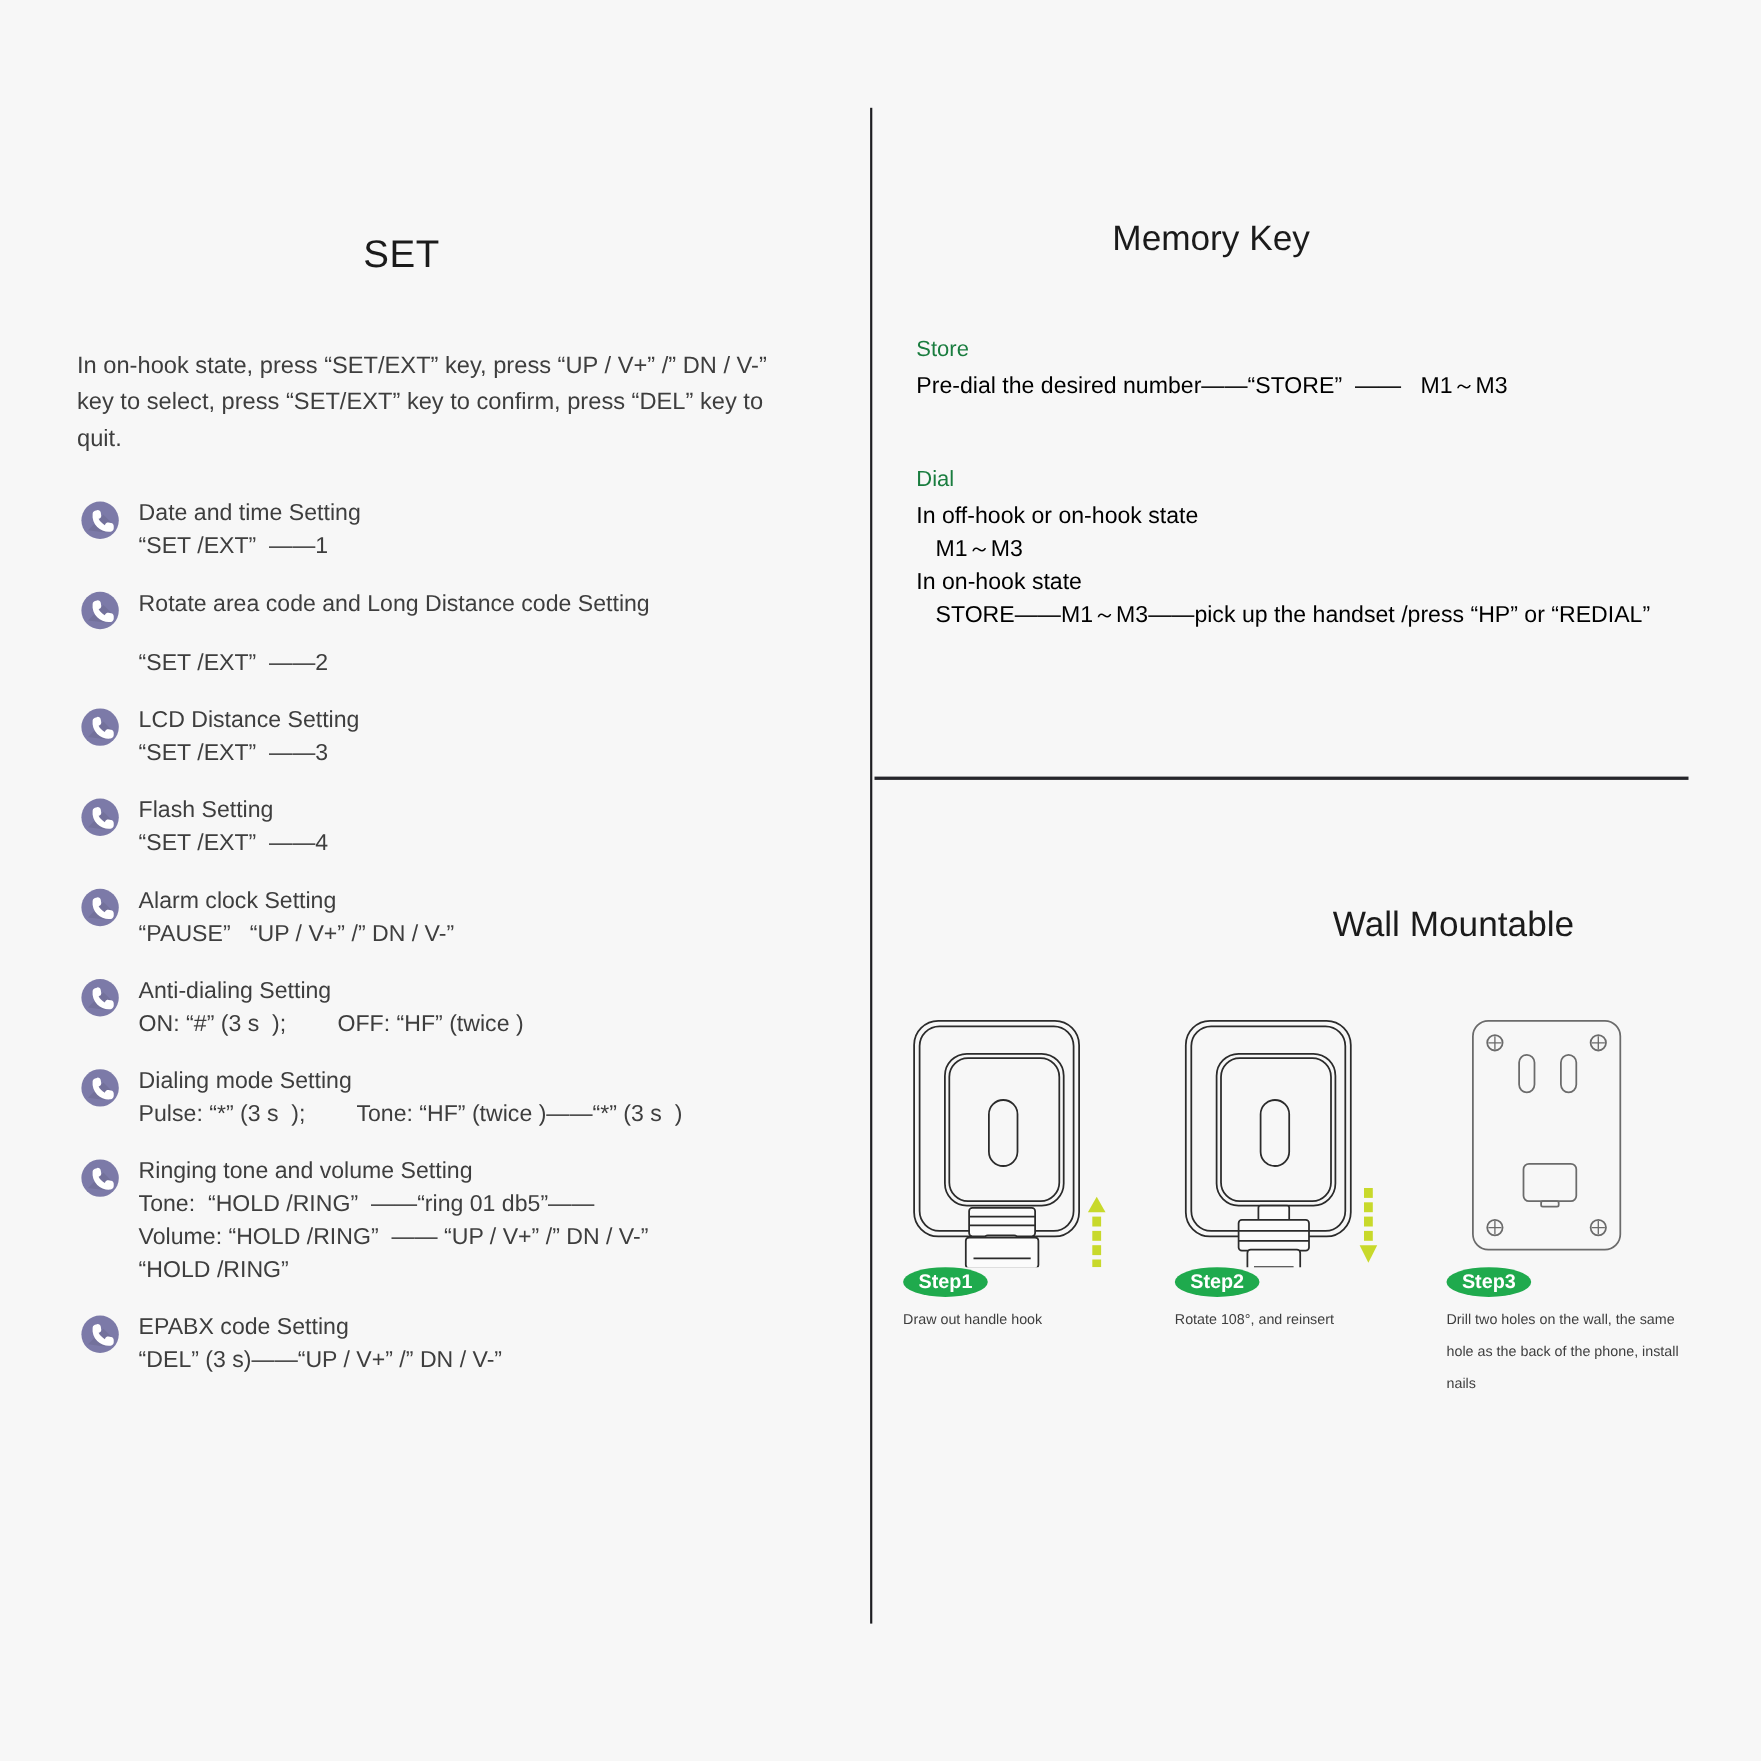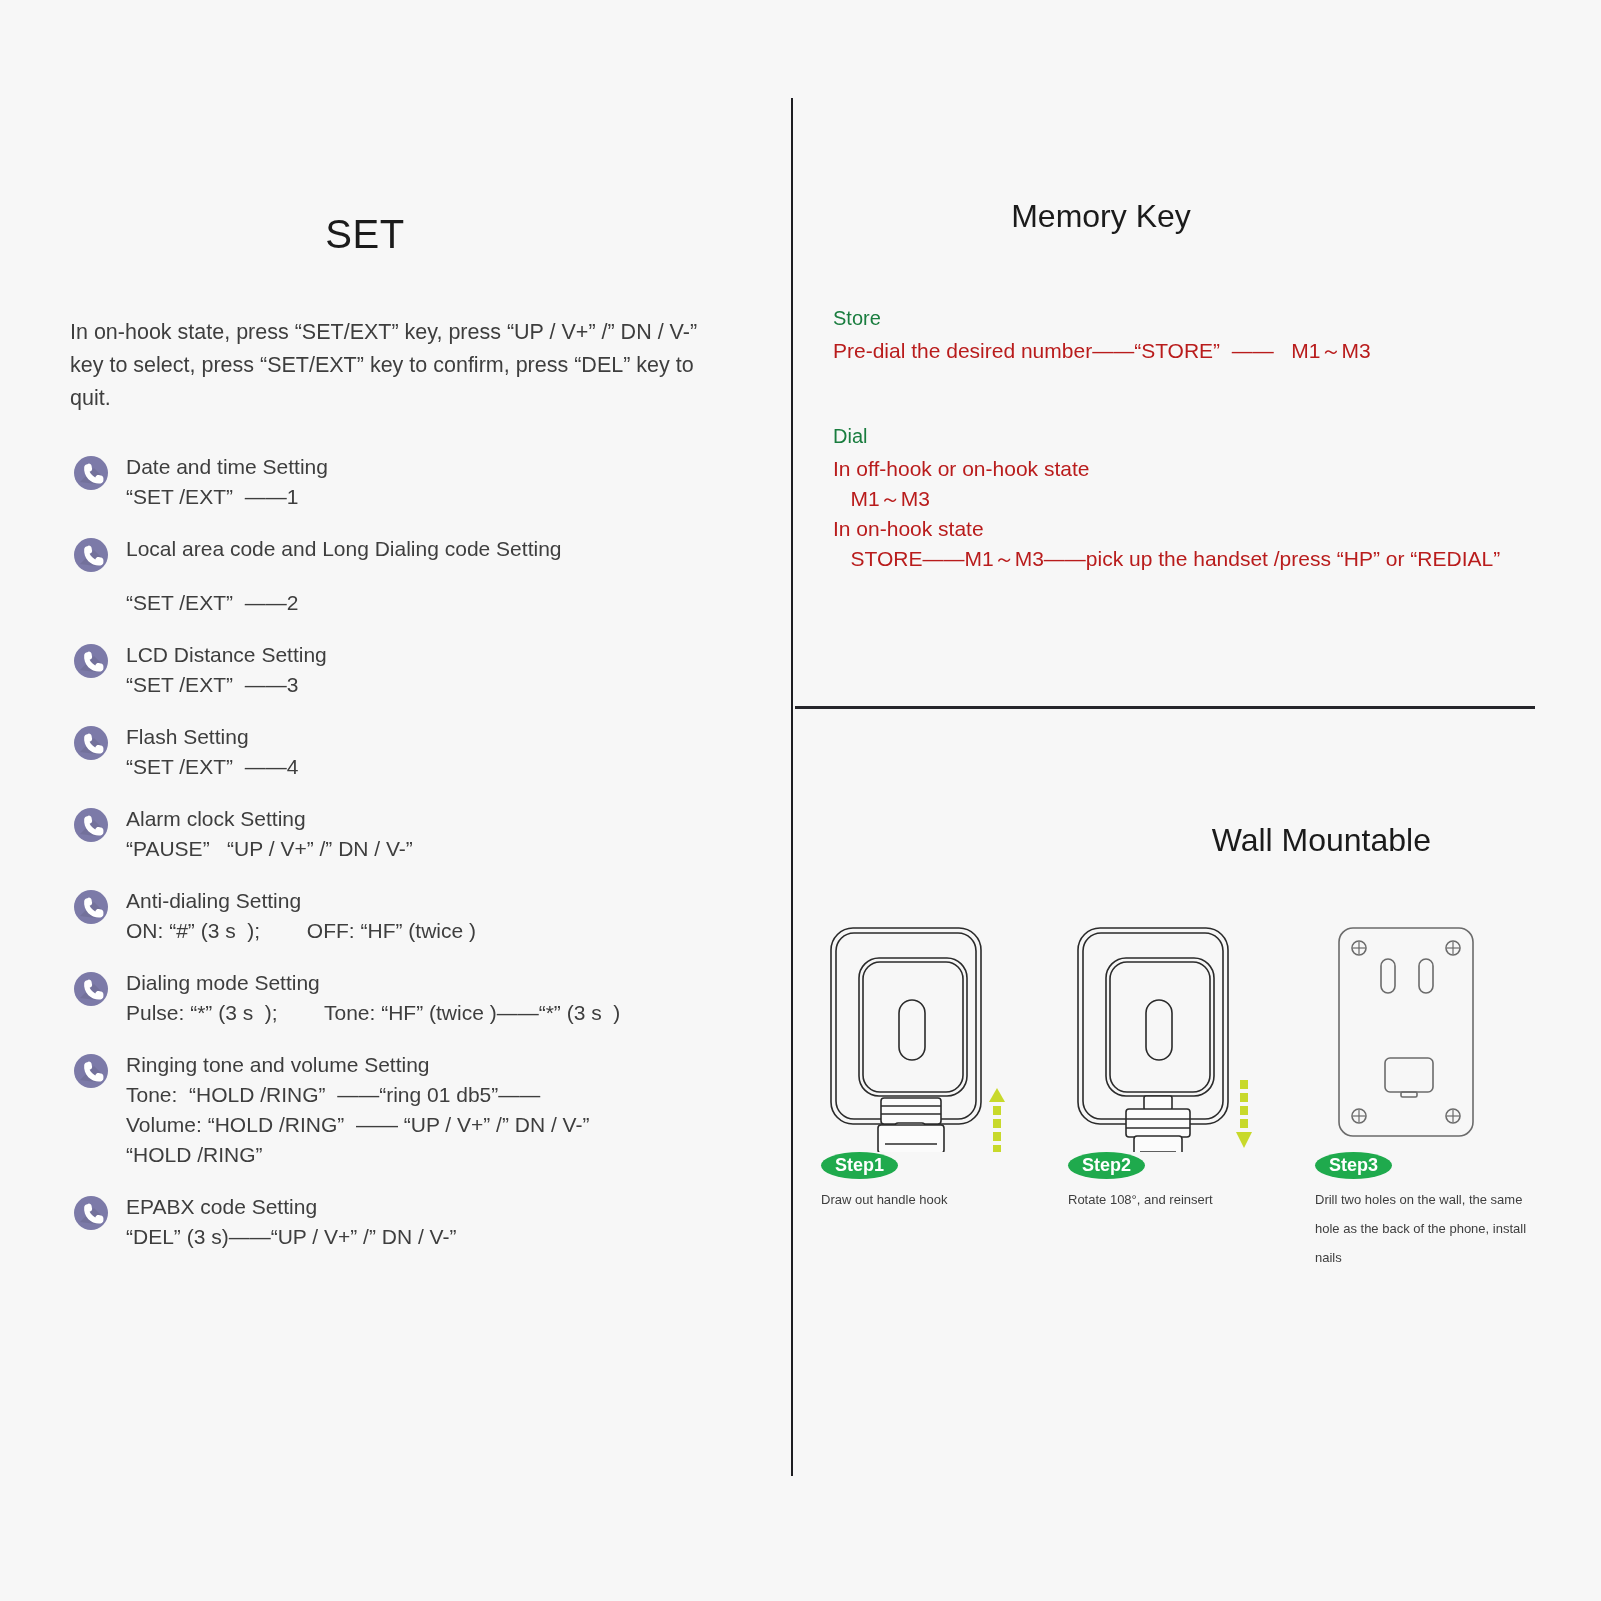--- a/index.html
+++ b/index.html
@@ -44,21 +44,21 @@
     top: 0px;
     width: 780px;
     height: 1601px;
   }
   .set-title {
     position: absolute;
     left: 0;
     top: 212px;
     width: 730px;
     text-align: center;
-    font-size: 40px;
+    font-size: 35px;
     color: #1b1b1b;
     letter-spacing: 0.5px;
   }
   .set-intro {
     position: absolute;
     left: 70px;
     top: 316px;
     width: 660px;
     font-size: 21.5px;
     line-height: 33px;
@@ -122,21 +122,21 @@
   .dial-block  { top: 422px; }
   .sub-head {
     color: #1a7d3f;
     font-size: 20px;
     line-height: 28px;
     margin-bottom: 4px;
   }
   .mem-line {
     font-size: 21px;
     line-height: 30px;
-    color: #b91c1c;
+    color: #000000;
     white-space: pre;
   }
 
   .wall-title {
     position: absolute;
     left: 0;
     top: 822px;
     width: 640px;
     text-align: right;
     font-size: 32px;
@@ -197,21 +197,21 @@
           <div class="item-title">Date and time Setting</div>
           <div class="item-line">“SET /EXT”  ——1</div>
         </div>
         <div class="set-item">
           <div class="phone-icon">
             <svg width="34" height="34" viewBox="0 0 34 34">
               <path d="M6 26 L20 12 L28 20 L22 28 Z" fill="#6b6990" opacity="0.55"></path>
               <path d="M13.4 8.2c-1.6 0-3.0 1.2-3.2 2.8-0.5 4.5 1.0 9.0 4.2 12.2 3.2 3.2 7.7 4.7 12.2 4.2 1.6-0.2 2.8-1.6 2.8-3.2v-2.0c0-1.4-1.0-2.6-2.4-2.8l-2.4-0.4c-1.2-0.2-2.4 0.4-2.9 1.5l-0.4 0.9c-2.4-1.3-4.4-3.3-5.7-5.7l0.9-0.4c1.1-0.5 1.7-1.7 1.5-2.9l-0.4-2.4c-0.2-1.4-1.4-2.4-2.8-2.4z" fill="#ffffff"></path>
             </svg>
           </div>
-          <div class="item-title">Local area code and Long Dialing code Setting</div>
+          <div class="item-title">Rotate area code and Long Distance code Setting</div>
           <div class="item-gap"></div>
           <div class="item-line">“SET /EXT”  ——2</div>
         </div>
         <div class="set-item">
           <div class="phone-icon">
             <svg width="34" height="34" viewBox="0 0 34 34">
               <path d="M6 26 L20 12 L28 20 L22 28 Z" fill="#6b6990" opacity="0.55"></path>
               <path d="M13.4 8.2c-1.6 0-3.0 1.2-3.2 2.8-0.5 4.5 1.0 9.0 4.2 12.2 3.2 3.2 7.7 4.7 12.2 4.2 1.6-0.2 2.8-1.6 2.8-3.2v-2.0c0-1.4-1.0-2.6-2.4-2.8l-2.4-0.4c-1.2-0.2-2.4 0.4-2.9 1.5l-0.4 0.9c-2.4-1.3-4.4-3.3-5.7-5.7l0.9-0.4c1.1-0.5 1.7-1.7 1.5-2.9l-0.4-2.4c-0.2-1.4-1.4-2.4-2.8-2.4z" fill="#ffffff"></path>
             </svg>
           </div>

